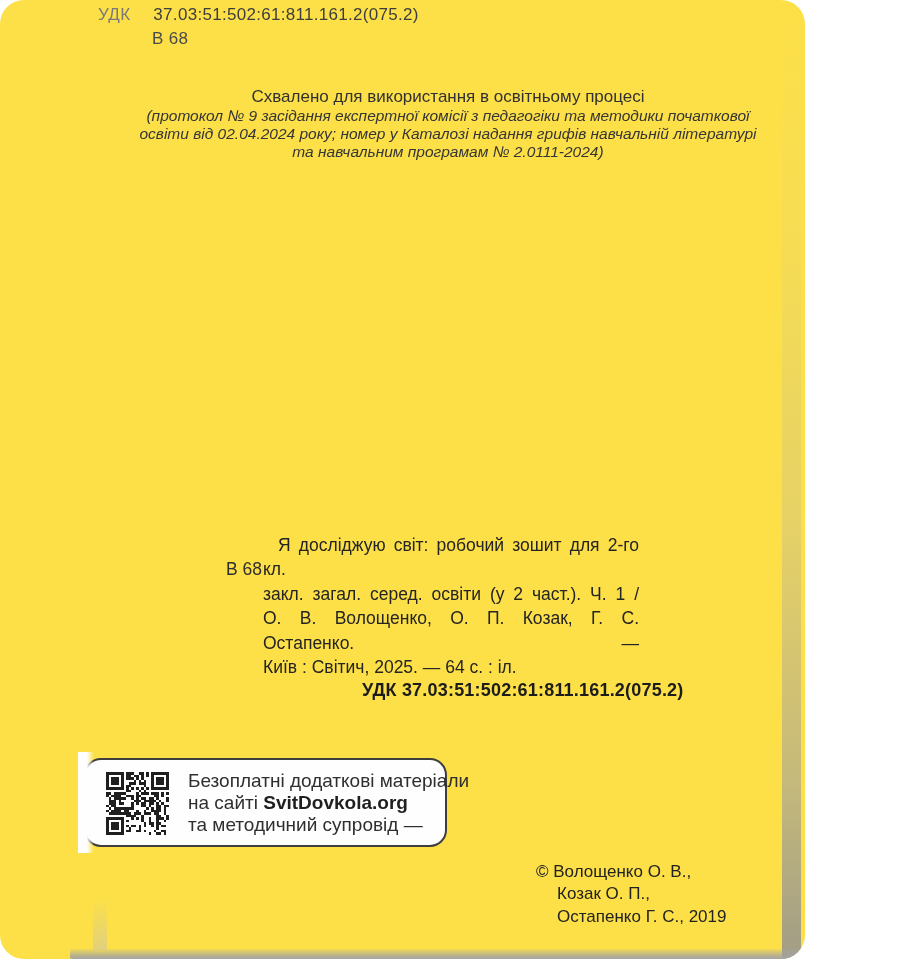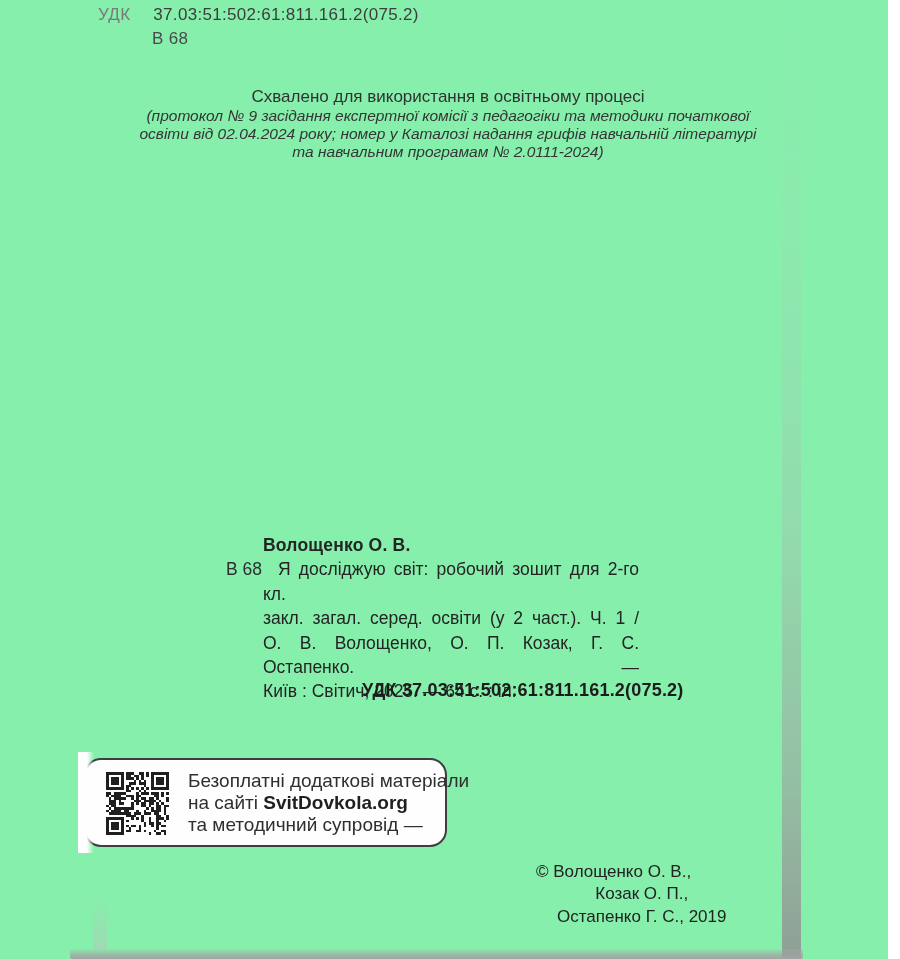--- a/index.html
+++ b/index.html
@@ -2,26 +2,27 @@
 <html><head>
 <meta charset="utf-8">
 <style>
   html, body {
     margin: 0;
     padding: 0;
     background: #ffffff;
   }
   .page {
     position: relative;
-    width: 888px;
+    width: 805px;
     height: 959px;
     overflow: hidden;
-    background: #86efac;
+    background: #fde047;
     font-family: "Liberation Sans", "DejaVu Sans", sans-serif;
     color: #2b2b2b;
+    border-radius: 24px;
   }
 
   
   .udc-top {
     position: absolute;
     left: 98px;
     top: 5px;
     font-size: 17px;
     letter-spacing: 0.3px;
     color: #3d3d3d;
@@ -130,21 +131,21 @@
 
   
   .copyright {
     position: absolute;
     left: 536px;
     top: 861px;
     font-size: 17px;
     line-height: 22.4px;
     color: #222222;
   }
-  .copyright .indent { padding-left: 21px; text-align: center; }
+  .copyright .indent { padding-left: 21px; }
 
   
   .shadow-right {
     position: absolute;
     left: 782px;
     top: 0;
     width: 19px;
     height: 959px;
     background: linear-gradient(to bottom,
       rgba(190,190,190,0) 0%,
@@ -187,21 +188,20 @@
   </div>
 
   <div class="approval">
     <div class="line-main">Схвалено для використання в освітньому процесі</div>
     <div class="line-italic">(протокол № 9 засідання експертної комісії з педагогіки та методики початкової</div>
     <div class="line-italic">освіти від 02.04.2024 року; номер у Каталозі надання грифів навчальній літературі</div>
     <div class="line-italic">та навчальним програмам № 2.0111-2024)</div>
   </div>
 
   <div class="bib">
-    <div class="bib-author">Волощенко О. В.</div>
     <span class="bib-index">В 68</span>
     <div class="bib-line first just">Я досліджую світ: робочий зошит для 2-го кл.</div>
     <div class="bib-line just">закл. загал. серед. освіти (у 2 част.). Ч. 1 /</div>
     <div class="bib-line just">О. В. Волощенко, О. П. Козак, Г. С. Остапенко. —</div>
     <div class="bib-line">Київ : Світич, 2025. — 64 с. : іл.</div>
   </div>
 
   <div class="udc-bottom">УДК 37.03:51:502:61:811.161.2(075.2)</div>
 
   <div class="qr-box"></div>

